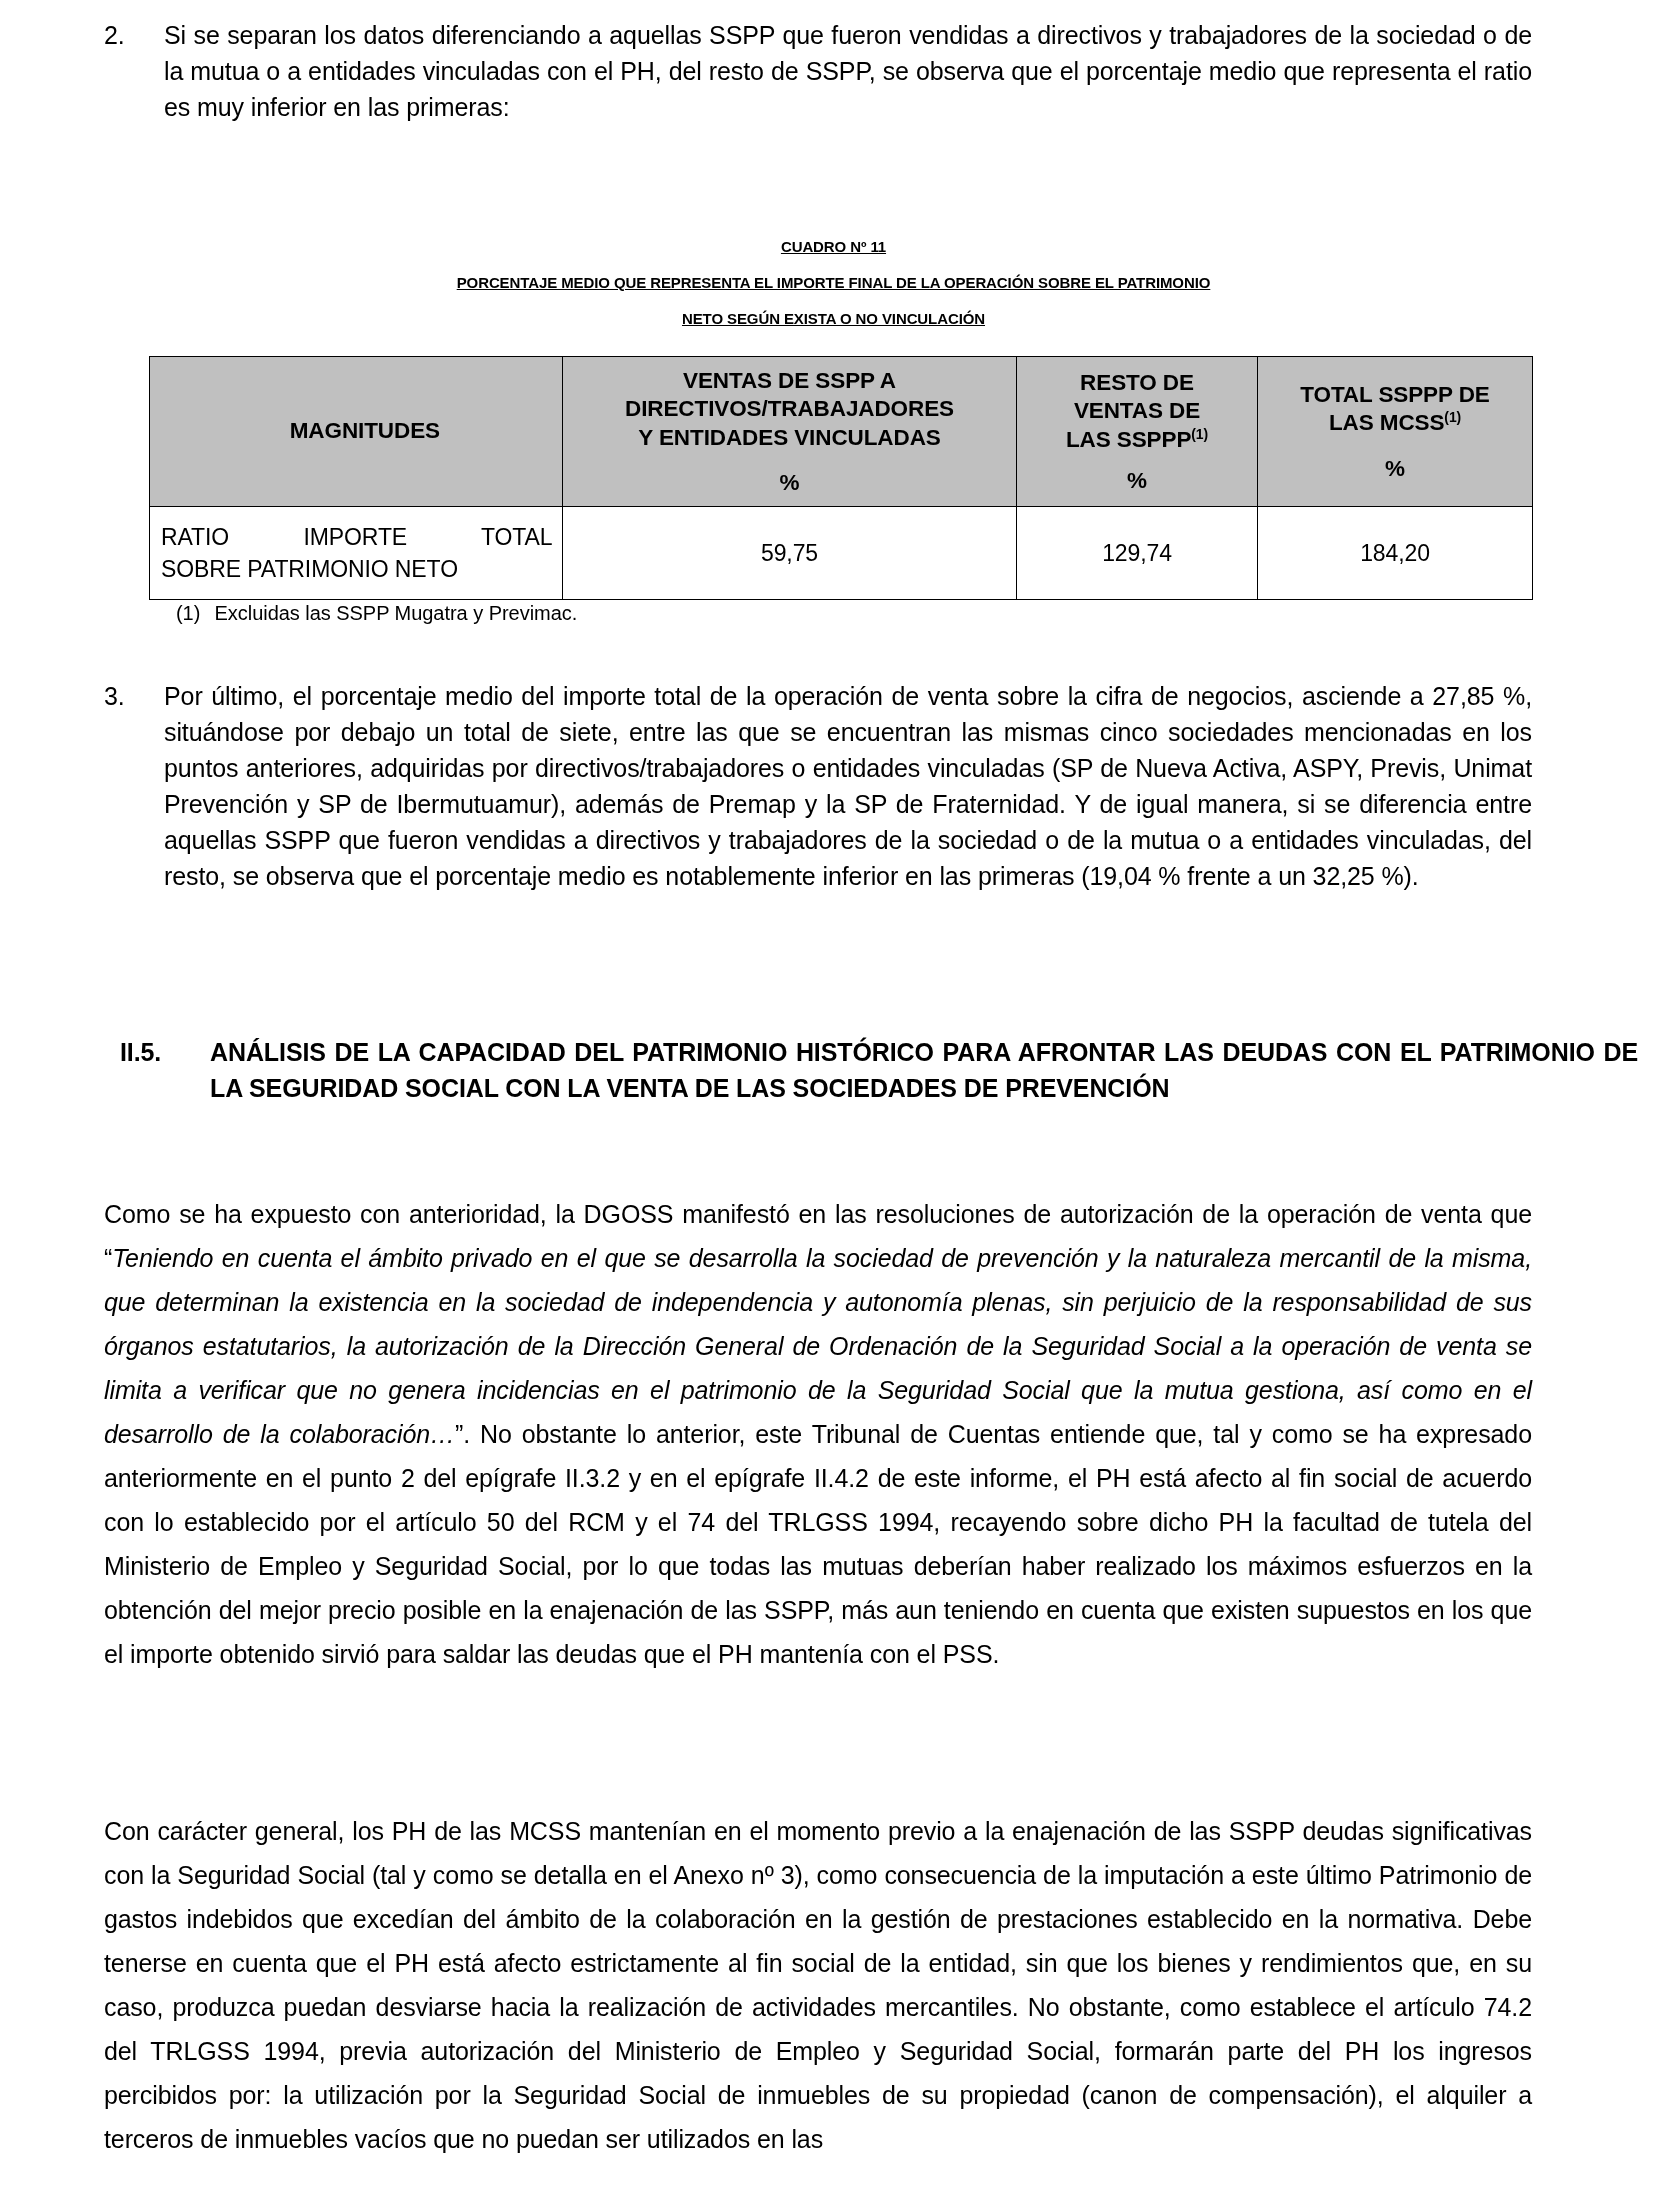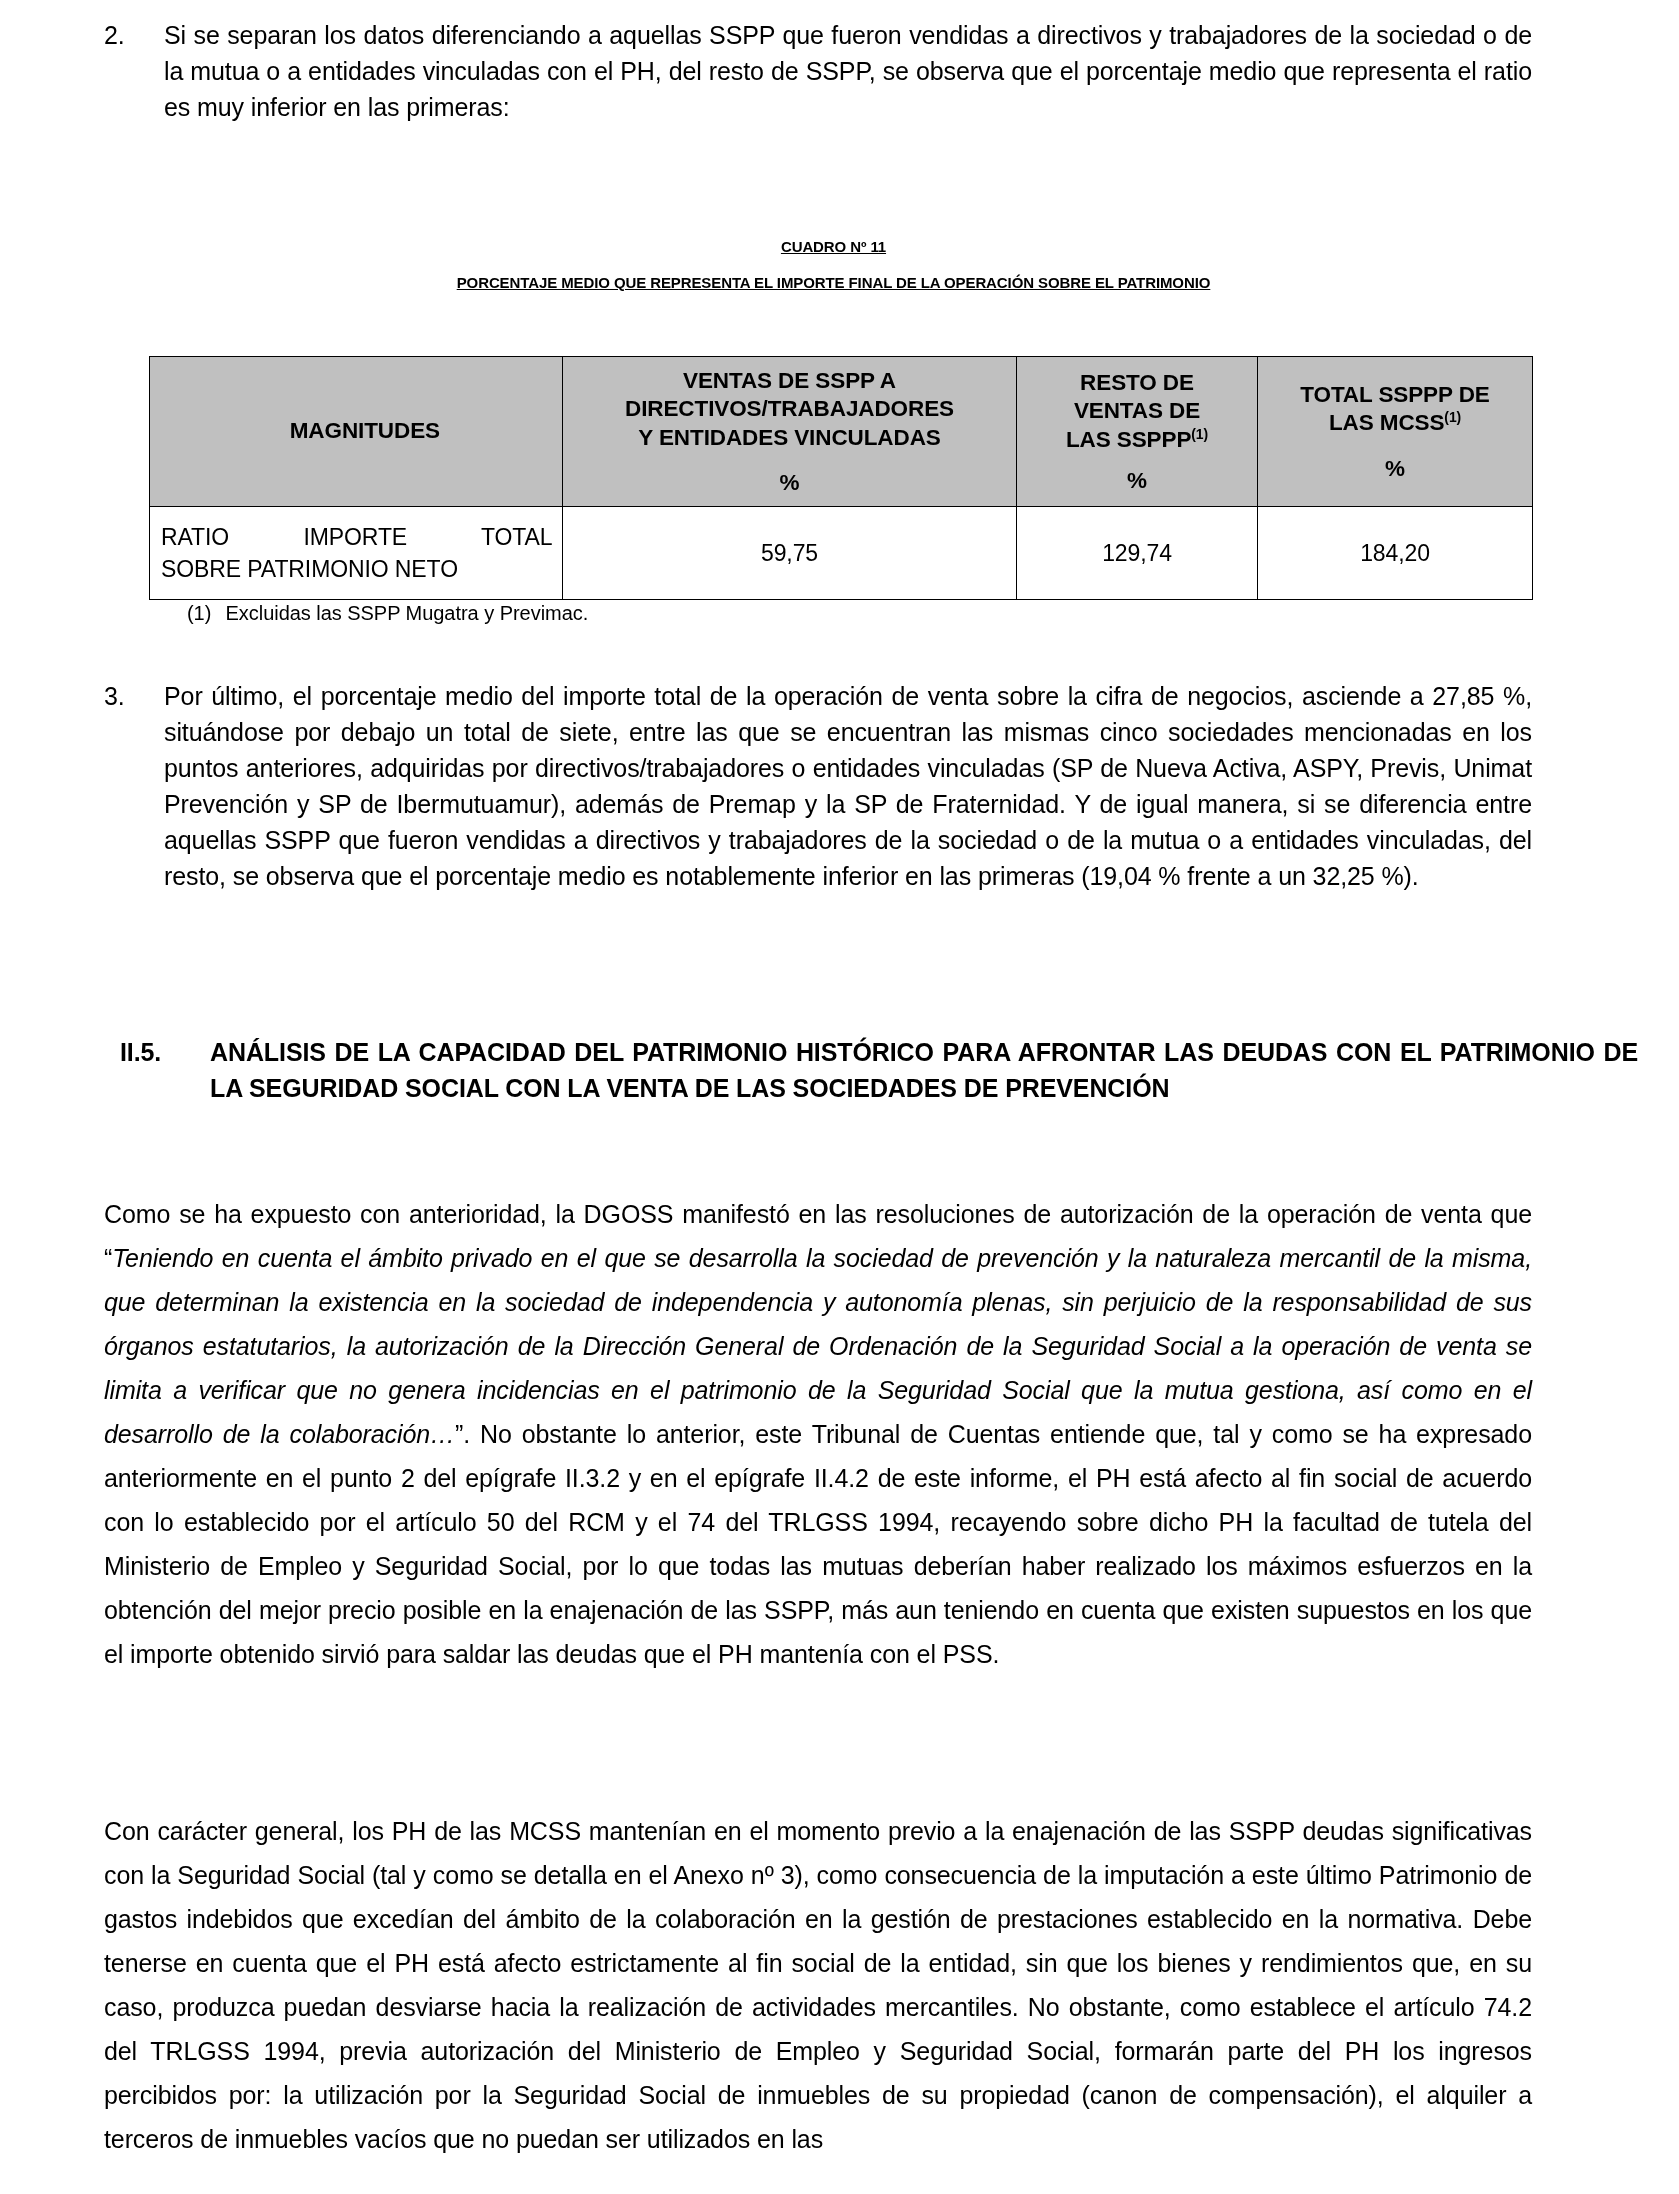--- a/index.html
+++ b/index.html
@@ -133,20 +133,21 @@
   <div style="position:absolute; left:104px; top:17.4px; width:1428px;">
     <div class="numitem">
       <span class="num">2.</span>
       <span>Si se separan los datos diferenciando a aquellas SSPP que fueron vendidas a directivos y trabajadores de la sociedad o de la mutua o a entidades vinculadas con el PH, del resto de SSPP, se observa que el porcentaje medio que representa el ratio es muy inferior en las primeras:</span>
     </div>
   </div>
 
   <div class="cuadro-title-block" style="position:absolute; left:134px; top:233px; width:1399px;">
     <span class="line1"><span>CUADRO Nº 11</span></span>
     <span class="line2">PORCENTAJE MEDIO QUE REPRESENTA EL IMPORTE FINAL DE LA OPERACIÓN SOBRE EL PATRIMONIO</span>
+    <span class="line2">NETO SEGÚN EXISTA O NO VINCULACIÓN</span>
   </div>
 
   <table class="cuadro" style="position:absolute; left:149px; top:356px; width:1383px;">
     <colgroup>
       <col style="width:413px;">
       <col style="width:454px;">
       <col style="width:241px;">
       <col style="width:275px;">
     </colgroup>
     <thead>
@@ -187,21 +188,21 @@
           <span class="l1">RATIO IMPORTE TOTAL</span>
           <span class="l2">SOBRE PATRIMONIO NETO</span>
         </td>
         <td class="value">59,75</td>
         <td class="value">129,74</td>
         <td class="value">184,20</td>
       </tr>
     </tbody>
   </table>
 
-  <div class="footnote" style="position:absolute; left:187px; top:601px; width:1107px;">
+  <div class="footnote" style="position:absolute; left:176px; top:601px; width:1107px;">
     <span class="fnum">(1)</span><span>Excluidas las SSPP Mugatra y Previmac.</span>
   </div>
 
   <div style="position:absolute; left:104px; top:678px; width:1428px;">
     <div class="numitem">
       <span class="num">3.</span>
       <span>Por último, el porcentaje medio del importe total de la operación de venta sobre la cifra de negocios, asciende a 27,85 %, situándose por debajo un total de siete, entre las que se encuentran las mismas cinco sociedades mencionadas en los puntos anteriores, adquiridas por directivos/trabajadores o entidades vinculadas (SP de Nueva Activa, ASPY, Previs, Unimat Prevención y SP de Ibermutuamur), además de Premap y la SP de Fraternidad. Y de igual manera, si se diferencia entre aquellas SSPP que fueron vendidas a directivos y trabajadores de la sociedad o de la mutua o a entidades vinculadas, del resto, se observa que el porcentaje medio es notablemente inferior en las primeras (19,04 % frente a un 32,25 %).</span>
     </div>
   </div>
 

